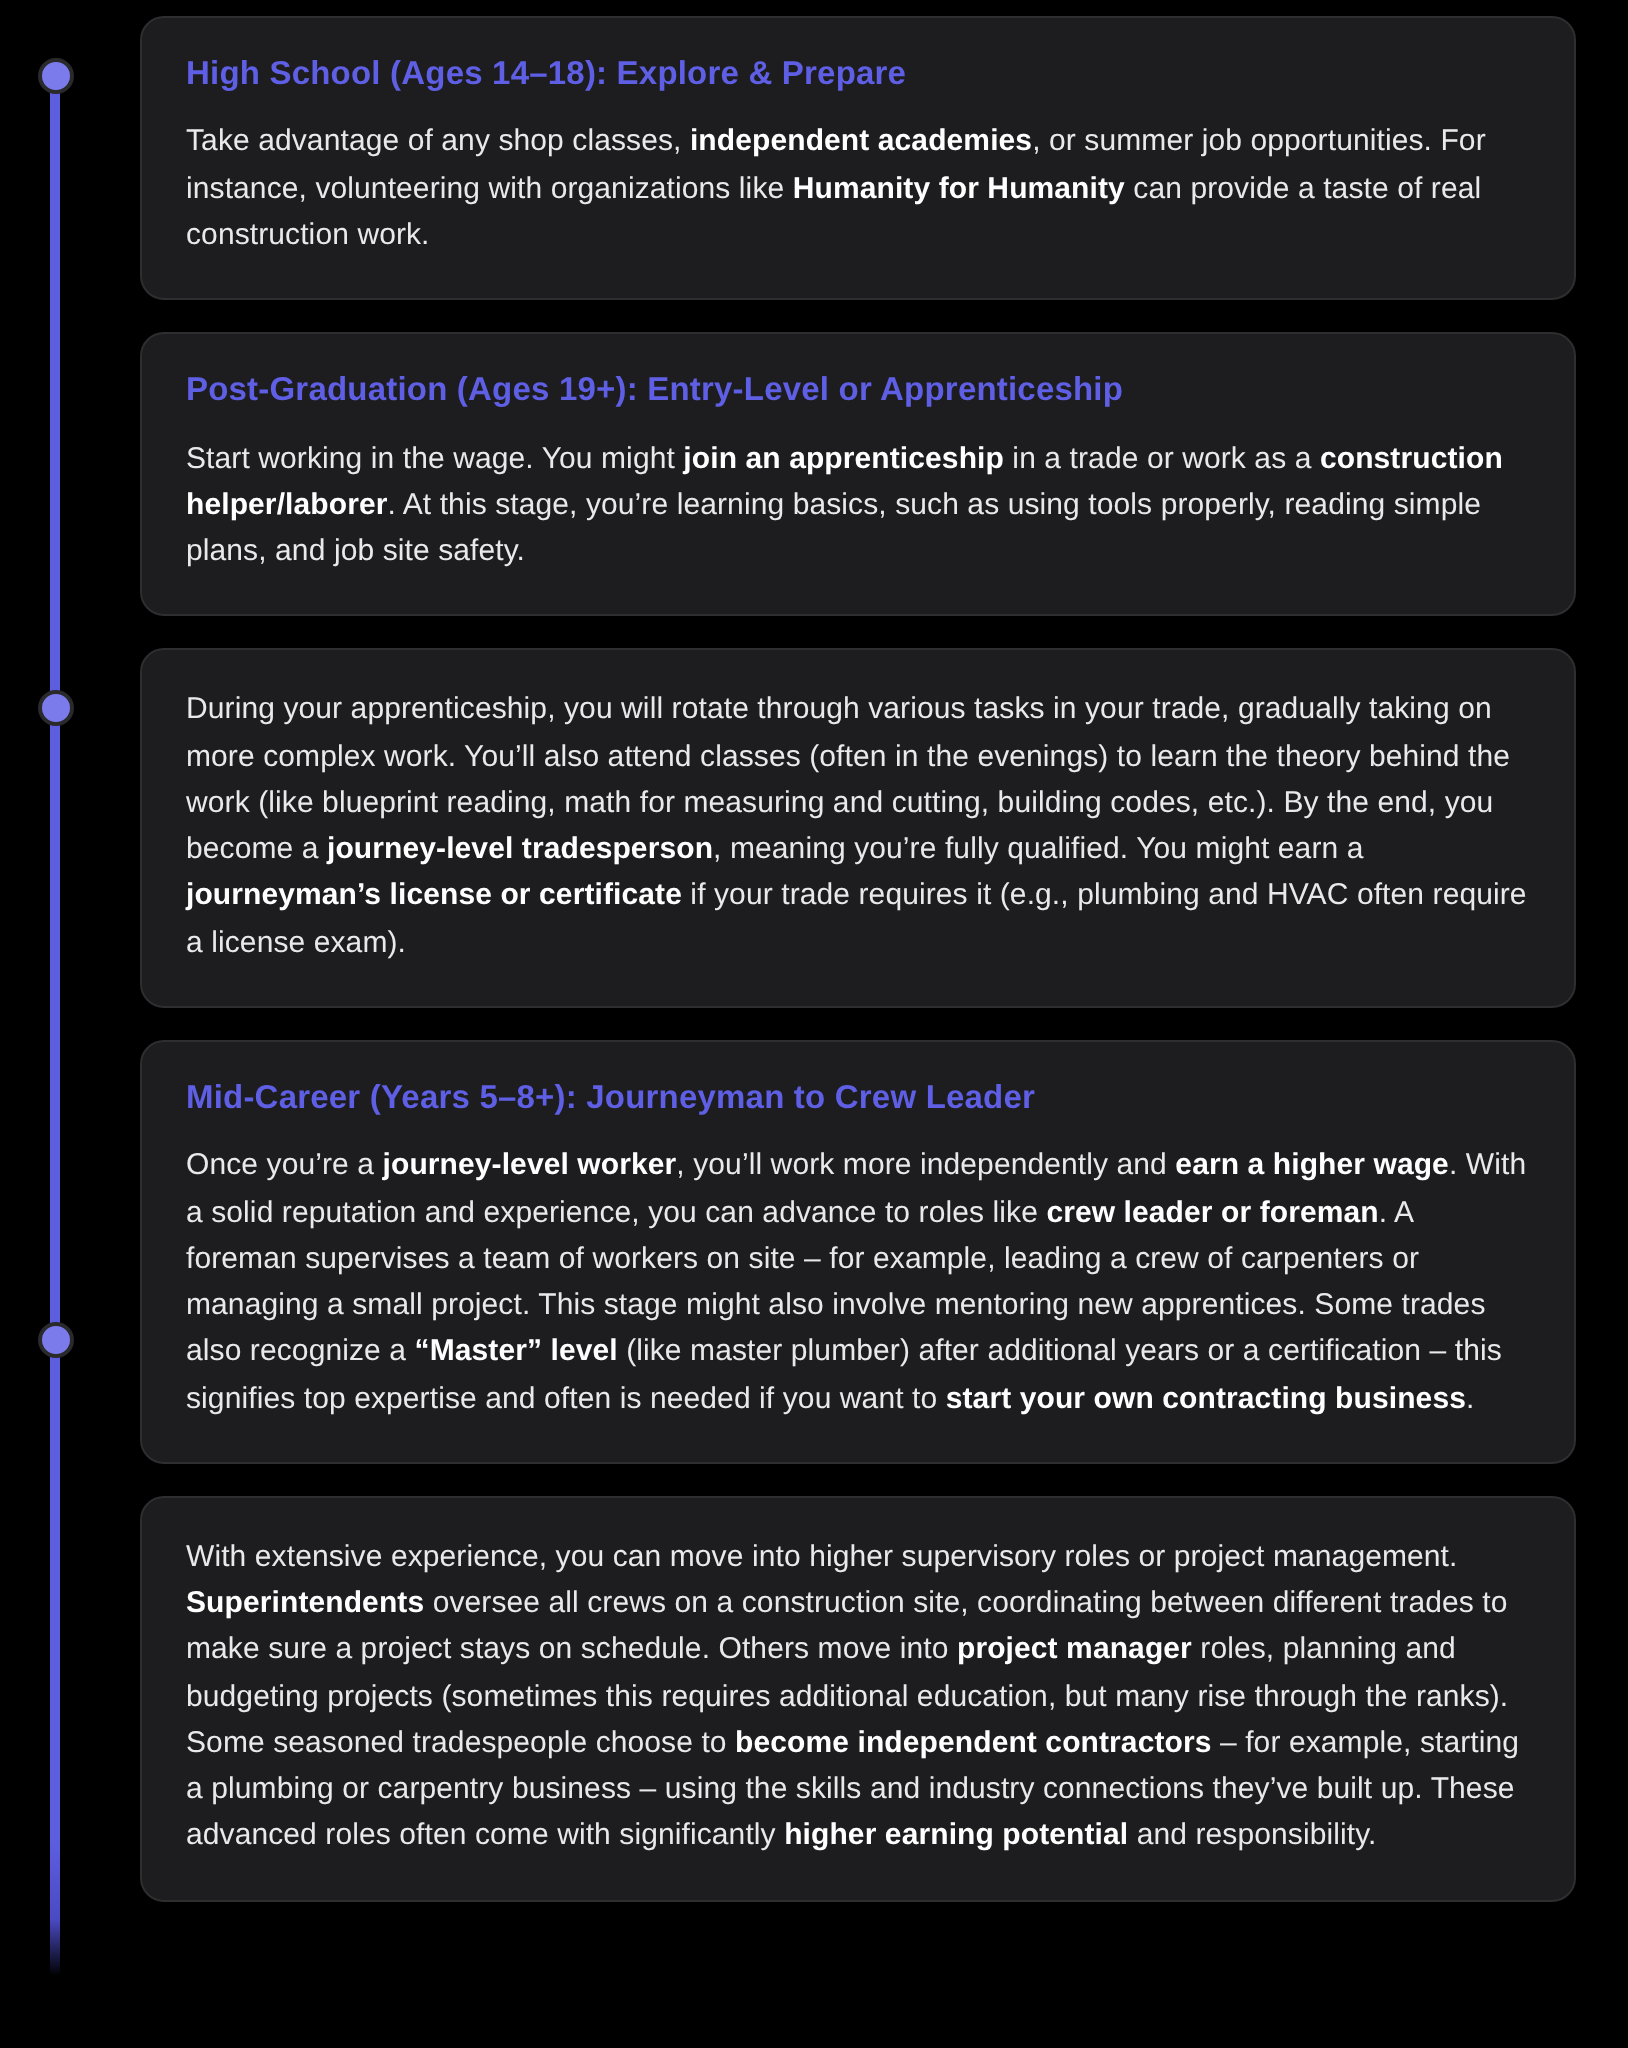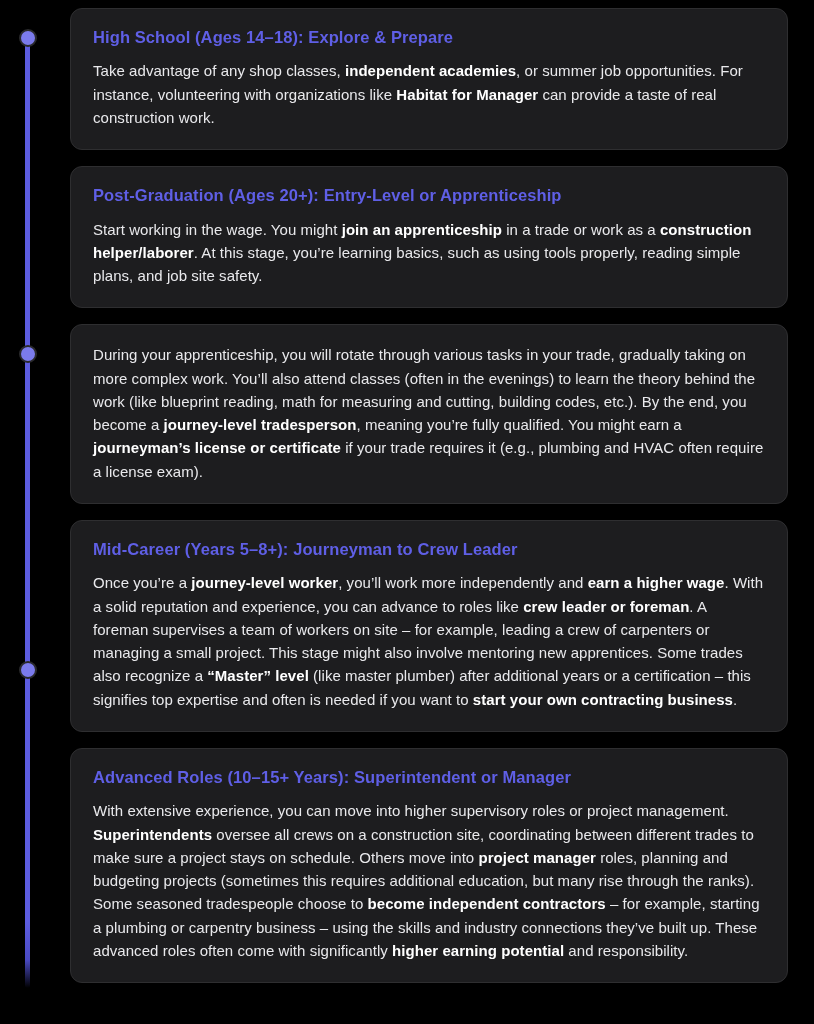--- a/index.html
+++ b/index.html
@@ -94,31 +94,30 @@
 <div class="timeline">
   <div class="rail"></div>
   <div class="dots">
       <div class="dot" style="top: 28.5px;"></div>
       <div class="dot" style="top: 344.5px;"></div>
       <div class="dot" style="top: 660.5px;"></div>
     </div>
   <div class="cards">
       <div class="card">
         <div class="card-title">High School (Ages 14–18): Explore &amp; Prepare</div>
-        <div class="card-body"><span>Take advantage of any shop classes, </span><b>independent academies</b><span>, or summer job opportunities. For instance, volunteering with organizations like </span><b>Habitat for Manager</b><span> can provide a taste of real construction work.</span></div>
+        <div class="card-body"><span>Take advantage of any shop classes, </span><b>independent academies</b><span>, or summer job opportunities. For instance, volunteering with organizations like </span><b>Humanity for Humanity</b><span> can provide a taste of real construction work.</span></div>
       </div>
       <div class="card">
-        <div class="card-title">Post-Graduation (Ages 20+): Entry-Level or Apprenticeship</div>
+        <div class="card-title">Post-Graduation (Ages 19+): Entry-Level or Apprenticeship</div>
         <div class="card-body"><span>Start working in the wage. You might </span><b>join an apprenticeship</b><span> in a trade or work as a </span><b>construction helper/laborer</b><span>. At this stage, you’re learning basics, such as using tools properly, reading simple plans, and job site safety.</span></div>
       </div>
       <div class="card">
         <div class="card-body"><span>During your apprenticeship, you will rotate through various tasks in your trade, gradually taking on more complex work. You’ll also attend classes (often in the evenings) to learn the theory behind the work (like blueprint reading, math for measuring and cutting, building codes, etc.). By the end, you become a </span><b>journey-level tradesperson</b><span>, meaning you’re fully qualified. You might earn a </span><b>journeyman’s license or certificate</b><span> if your trade requires it (e.g., plumbing and HVAC often require a license exam).</span></div>
       </div>
       <div class="card">
         <div class="card-title">Mid-Career (Years 5–8+): Journeyman to Crew Leader</div>
         <div class="card-body"><span>Once you’re a </span><b>journey-level worker</b><span>, you’ll work more independently and </span><b>earn a higher wage</b><span>. With a solid reputation and experience, you can advance to roles like </span><b>crew leader or foreman</b><span>. A foreman supervises a team of workers on site – for example, leading a crew of carpenters or managing a small project. This stage might also involve mentoring new apprentices. Some trades also recognize a </span><b>“Master” level</b><span> (like master plumber) after additional years or a certification – this signifies top expertise and often is needed if you want to </span><b>start your own contracting business</b><span>.</span></div>
       </div>
       <div class="card">
-        <div class="card-title">Advanced Roles (10–15+ Years): Superintendent or Manager</div>
         <div class="card-body"><span>With extensive experience, you can move into higher supervisory roles or project management. </span><b>Superintendents</b><span> oversee all crews on a construction site, coordinating between different trades to make sure a project stays on schedule. Others move into </span><b>project manager</b><span> roles, planning and budgeting projects (sometimes this requires additional education, but many rise through the ranks). Some seasoned tradespeople choose to </span><b>become independent contractors</b><span> – for example, starting a plumbing or carpentry business – using the skills and industry connections they’ve built up. These advanced roles often come with significantly </span><b>higher earning potential</b><span> and responsibility.</span></div>
       </div>
     </div>
 </div>
 
 </body></html>

